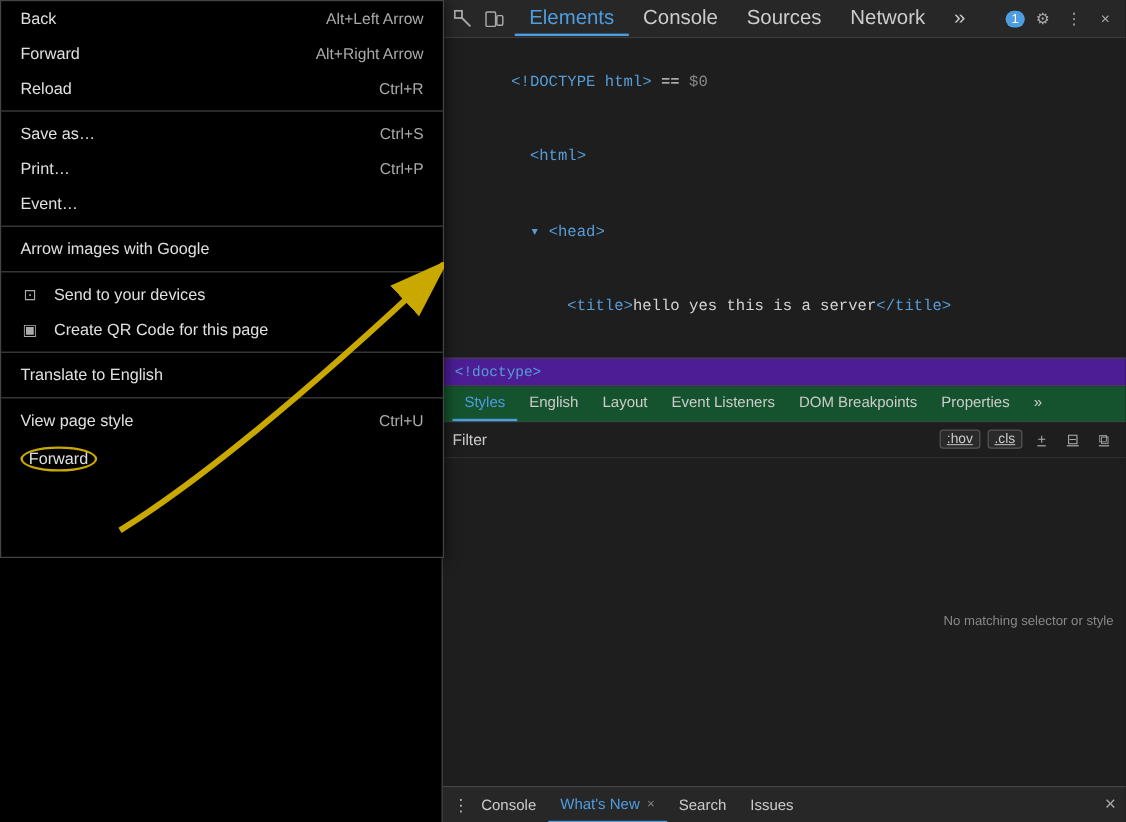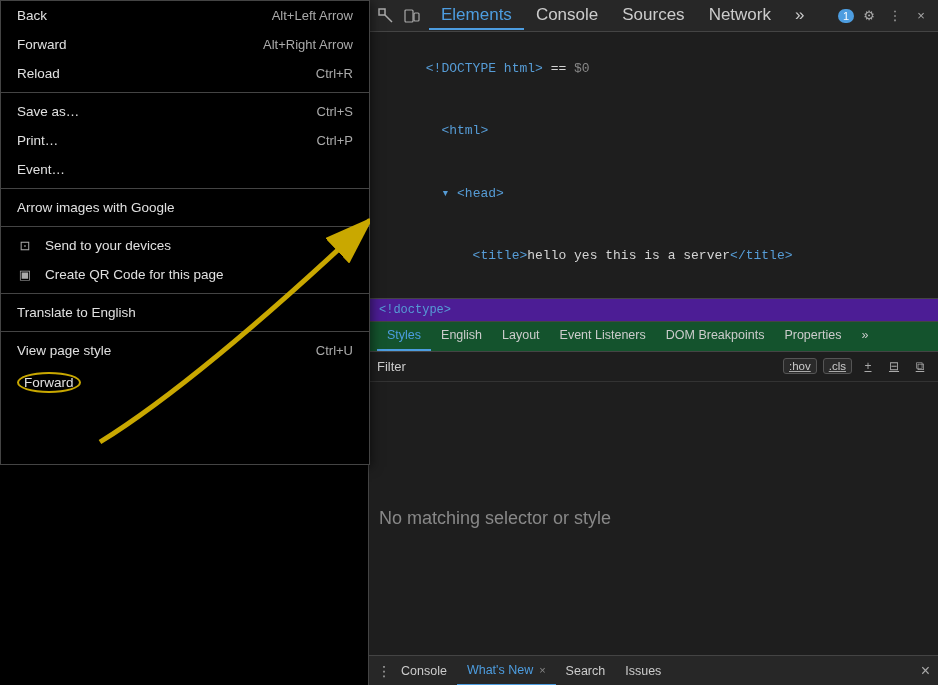--- a/index.html
+++ b/index.html
@@ -246,24 +246,24 @@
       cursor: pointer;
       border-radius: 3px;
     }
 
     
     .styles-content {
       flex: 1;
       background: #1e1e1e;
       padding: 10px;
       color: #888;
-      font-size: 18px;
-      display: flex;
-      align-items: center;
-      justify-content: flex-start;
+      font-size: 11px;
+      display: flex;
+      align-items: center;
+      justify-content: flex-end;
       overflow: hidden;
     }
 
     
     .devtools-bottom-bar {
       display: flex;
       align-items: center;
       background: #272727;
       border-top: 1px solid #444;
       height: 30px;

